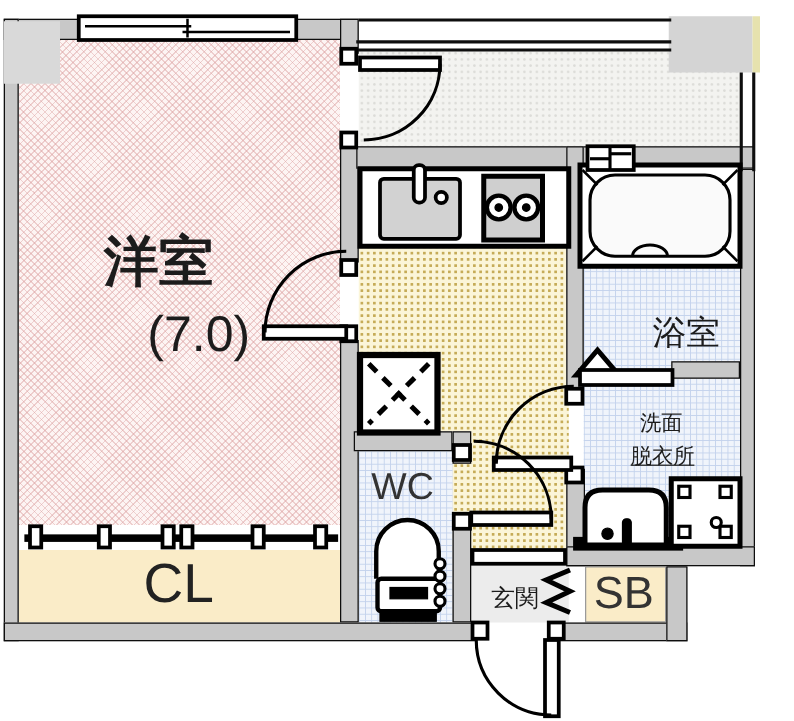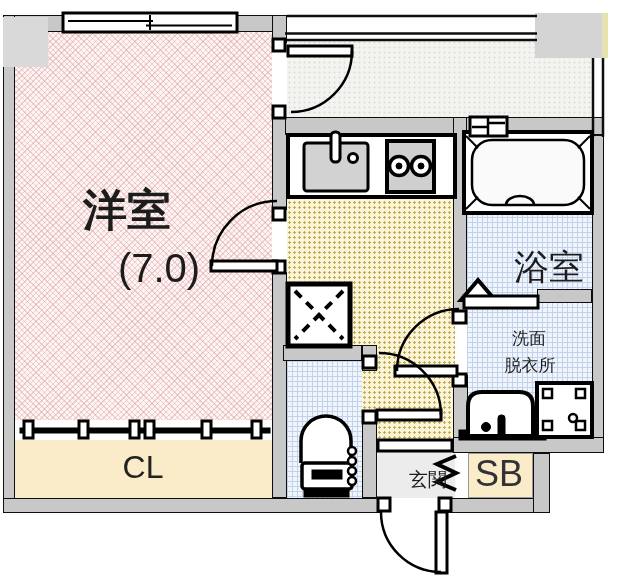--- a/index.html
+++ b/index.html
@@ -197,20 +197,21 @@
       <rect x="436" y="512" width="11" height="61" fill="#fff" stroke-width="3"></rect>
       <path d="M441,572 A60,60 0 0 1 381,512" fill="none" stroke-width="2.5"></path>
     </g>
     <g stroke="#000" fill="none">
       <path d="M456,456 L437,464 L456,473 L437,482 L456,490" stroke-width="4"></path>
     </g>
   </svg>
 
   <div class="lbl" style="left:127px;top:210px;font-size:44px;font-weight:bold;">洋室</div>
   <div class="lbl" style="left:131px;top:268px;font-size:40px;margin-left:28px;">(7.0)</div>
-  <div class="lbl" style="left:549px;top:267px;font-size:35px;">浴室</div>
+  <div class="lbl" style="left:549px;top:267px;font-size:27px;">浴室</div>
   <div class="lbl" style="left:529px;top:339px;font-size:17px;">洗面</div>
-  <div class="lbl" style="left:530px;top:366px;font-size:17px;">脱衣所</div>
-  <div class="lbl" style="left:143px;top:468px;font-size:32px;color:#222;">CL</div>
-  <div class="lbl" style="left:428px;top:480px;font-size:19px;">玄関</div>
+  <div class="lbl" style="left:530px;top:366px;font-size:17px;text-decoration:underline;">脱衣所</div>
+  <div class="lbl" style="left:322px;top:390px;font-size:30px;color:#333;">WC</div>
+  <div class="lbl" style="left:143px;top:468px;font-size:44px;color:#222;">CL</div>
+  <div class="lbl" style="left:412px;top:480px;font-size:19px;">玄関</div>
   <div class="lbl" style="left:499px;top:474px;font-size:36px;color:#333;">SB</div>
 
 </div>
 
 </body></html>

